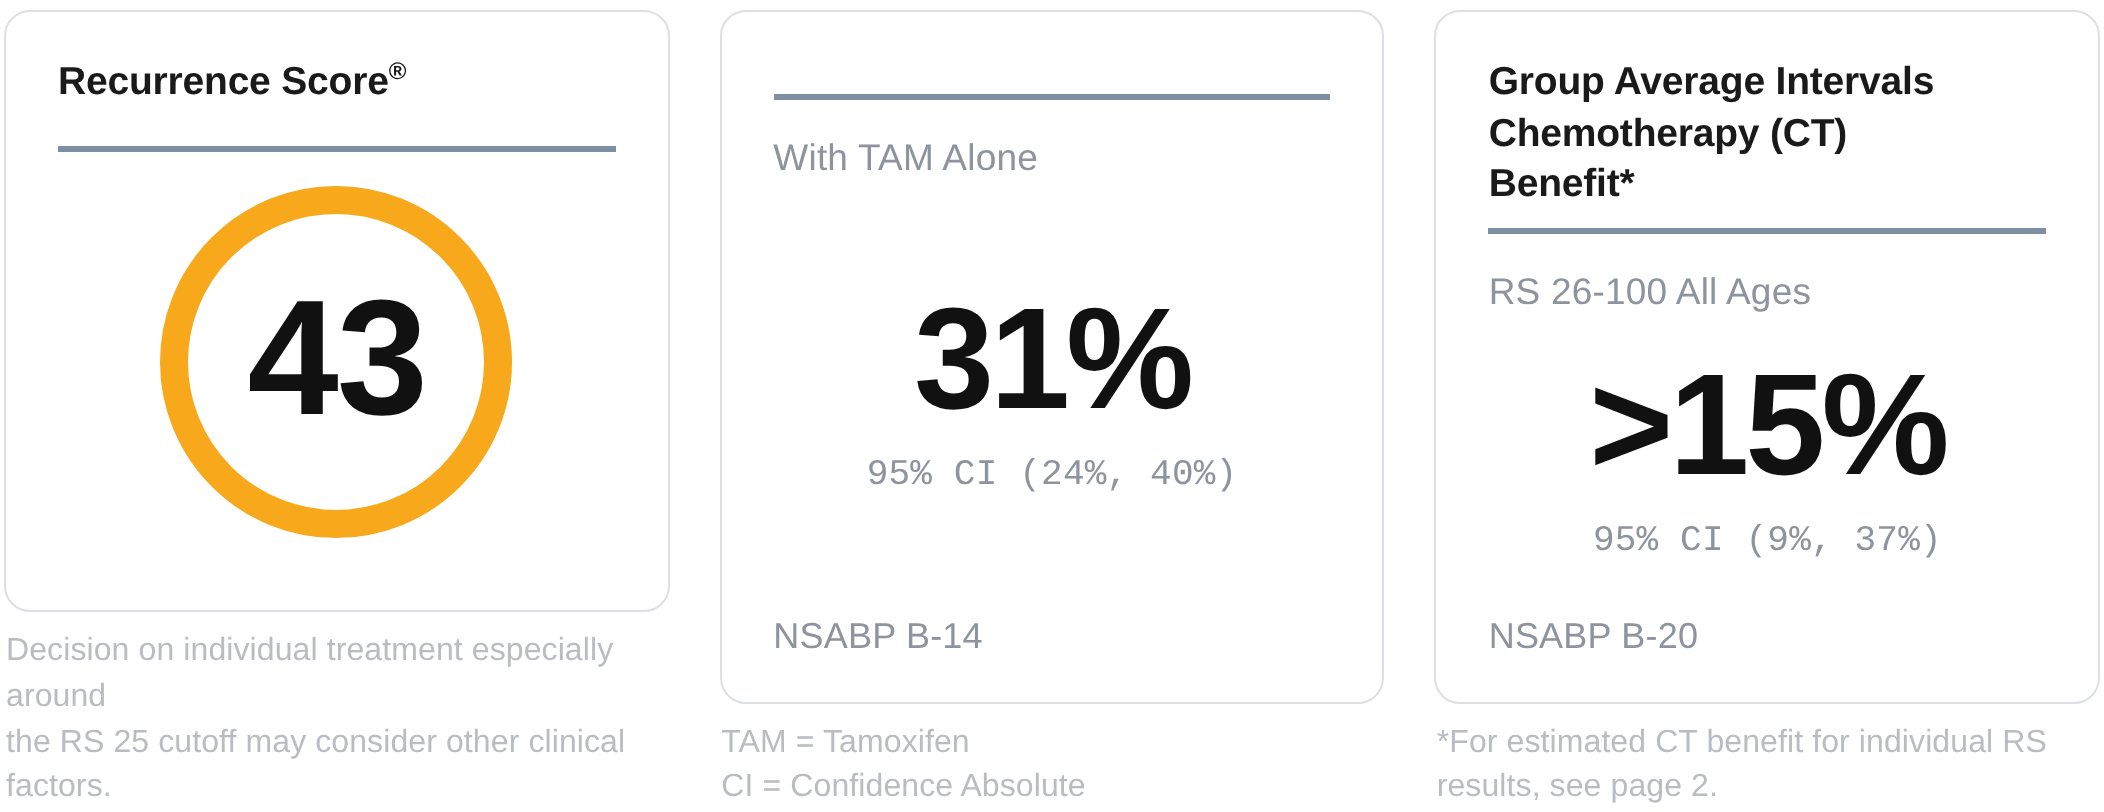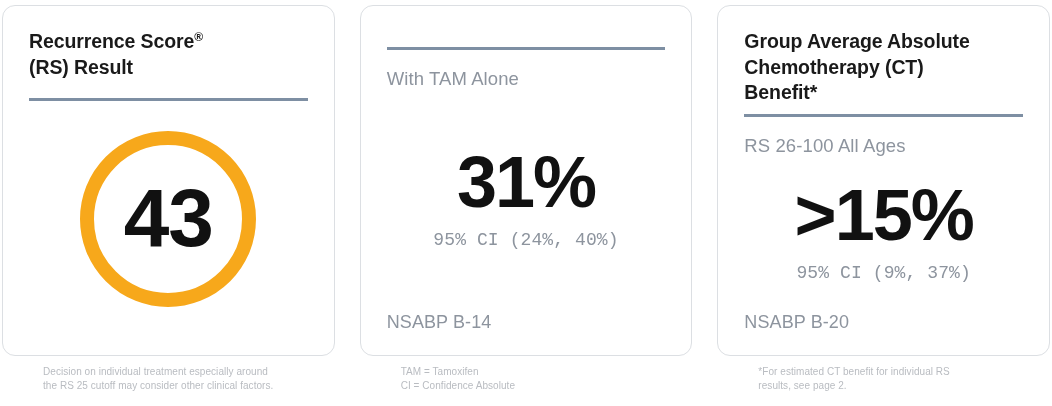--- a/index.html
+++ b/index.html
@@ -134,39 +134,38 @@
   }
 
   .trial {
     font-size: 18px;
     color: #8d949e;
     padding-bottom: 22px;
     letter-spacing: 0.1px;
   }
 
   .footnote {
-    font-size: 10px;
+    font-size: 16px;
     color: #b9bcc1;
     line-height: 1.42;
     margin-top: 9px;
     padding-left: 1px;
     white-space: pre-line;
     letter-spacing: 0.05px;
-    margin-left: 40px;
   }
 </style>
 </head>
 <body>
 
 <div class="board">
 
   <div class="col">
     <div class="card card--one">
 
-      <div class="card-title"><span>Recurrence Score</span><sup class="reg">®</sup><br><span>(RS) Result</span></div>
+      <div class="card-title"><span>Recurrence Score</span><sup class="reg">®</sup><br></div>
 
       <div class="divider"></div>
 
       <div class="ring-wrap">
         <div class="ring">
           <svg width="176" height="176" viewBox="0 0 176 176">
             <circle cx="88" cy="88" r="81" fill="none" stroke="#F7A81B" stroke-width="14"></circle>
           </svg>
           <div class="ring-value">43</div>
         </div>
@@ -193,21 +192,21 @@
       <div class="trial">NSABP B-14</div>
 
     </div>
     <div class="footnote">TAM = Tamoxifen
 CI = Confidence Absolute</div>
   </div>
 
   <div class="col">
     <div class="card card--three">
 
-      <div class="card-title">Group Average Absolute
+      <div class="card-title">Group Average Intervals
 Chemotherapy (CT)
 Benefit*</div>
 
       <div class="divider"></div>
 
       <div class="subtitle">RS 26-100 All Ages</div>
 
       <div class="stat-block">
         <div class="stat-value">&gt;15%</div>
         <div class="stat-ci">95% CI (9%, 37%)</div>

